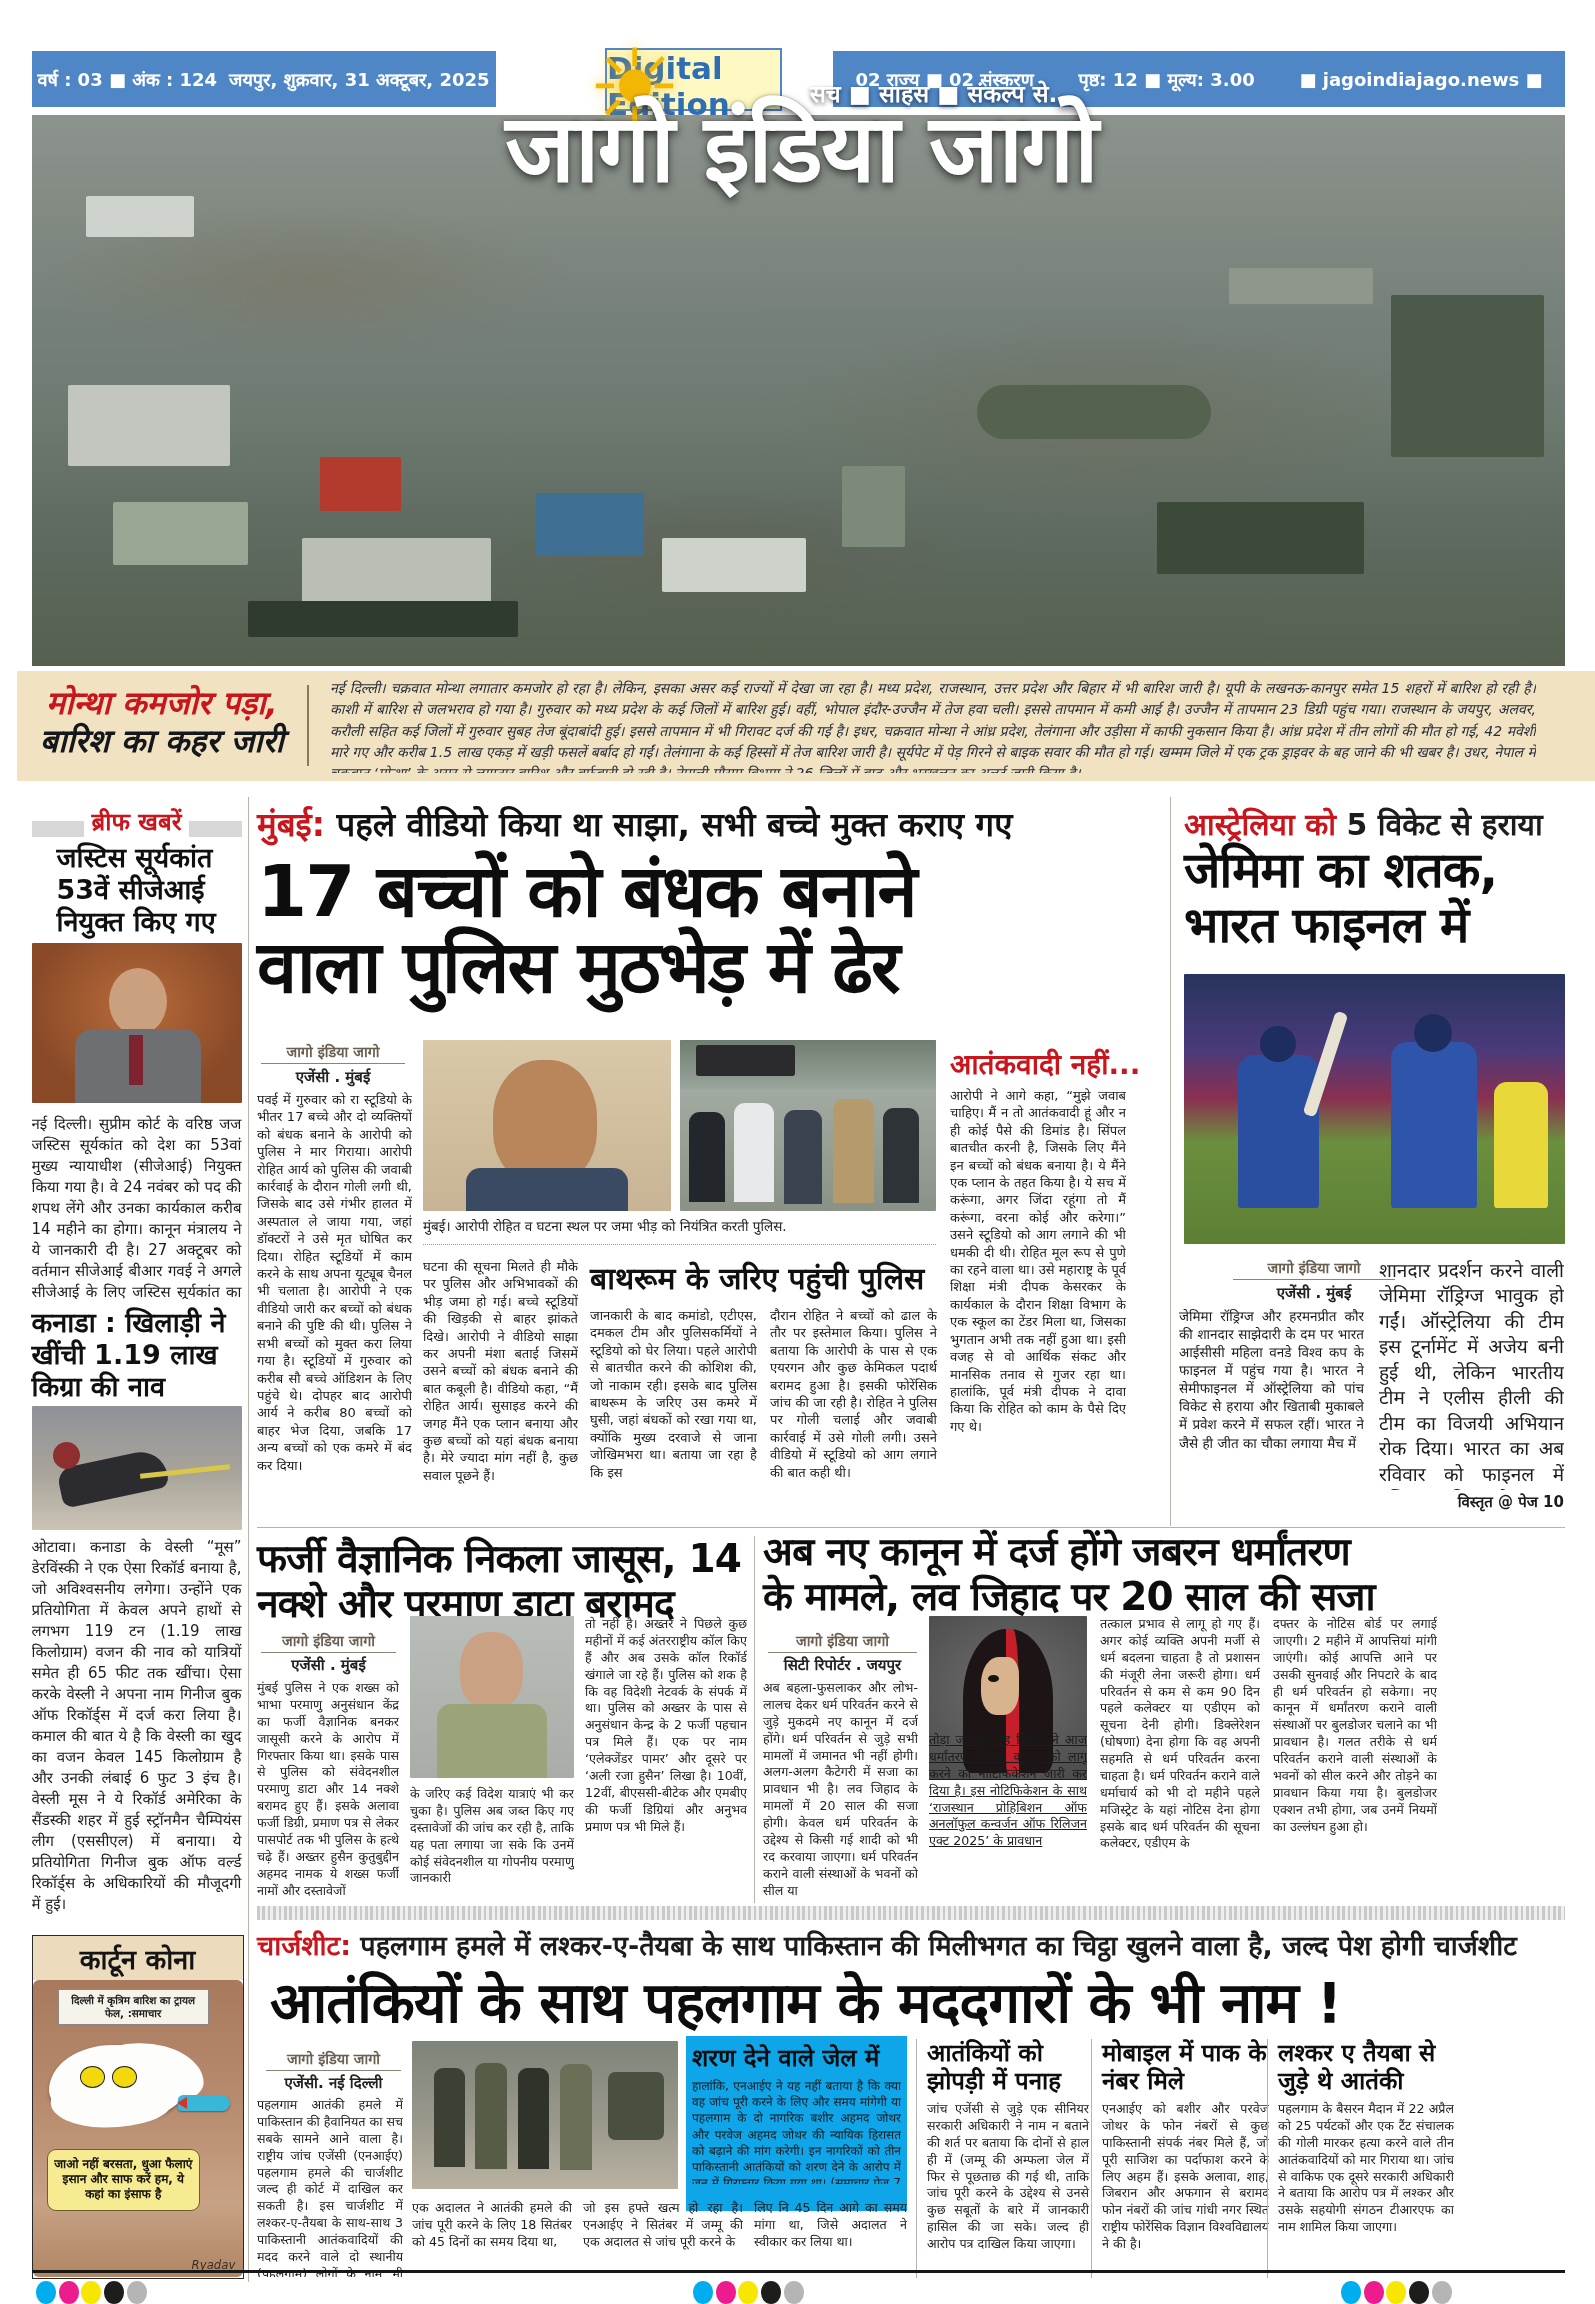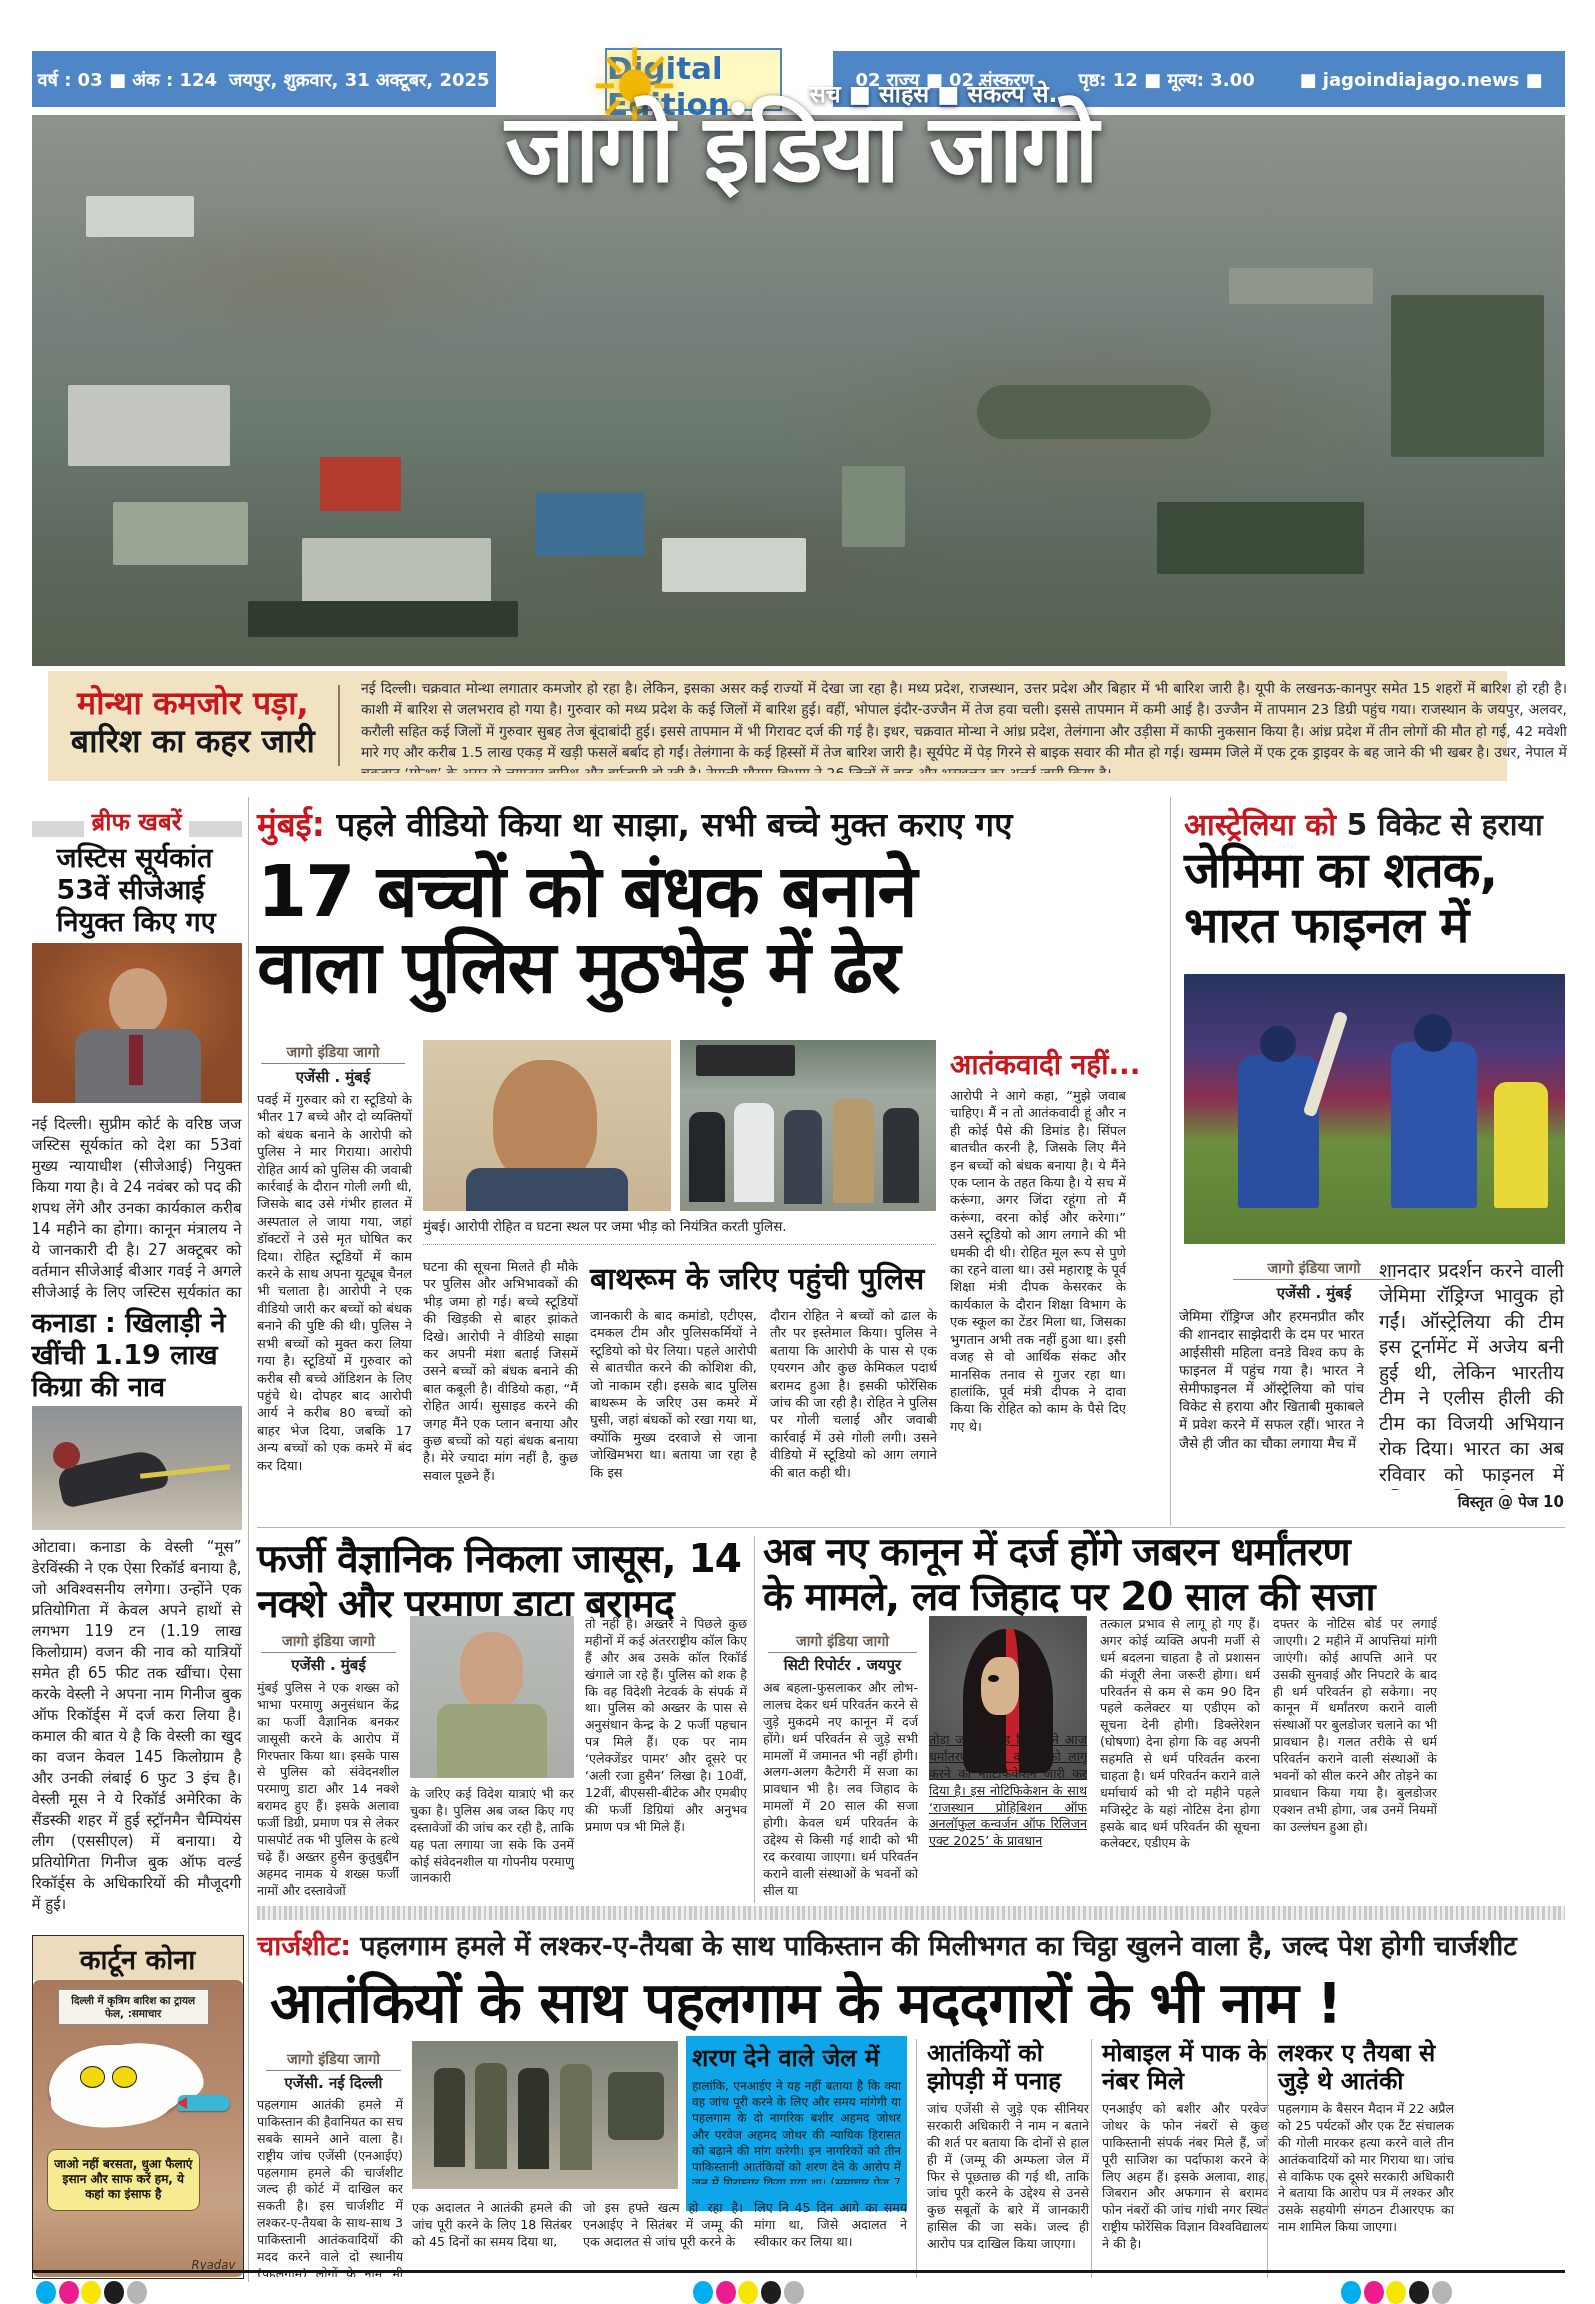--- a/index.html
+++ b/index.html
@@ -104,21 +104,21 @@
     <div class="bldg" style="left:1197px;top:153px;width:144px;height:36px;background:#8f978c;"></div>
     <div class="bldg" style="left:216px;top:486px;width:270px;height:36px;background:#2f3b2e;"></div>
   </div>
 
   <div class="abs" style="left:306px;top:43px;width:990px;height:207px;">
     <span class="abs sun" style="left:281px;top:-7.2px;">☀</span>
     <div class="abs tagline" style="left:504px;top:34px;">सच ■ साहस ■ संकल्प से...</div>
     <div class="abs masthead-title" style="left:0;right:0;top:59px;">जागो इंडिया जागो</div>
   </div>
 
-  <div class="abs weather" style="left:48px;top:671px;width:1459px;height:110px;">
+  <div class="abs weather" style="left:17px;top:671px;width:1578px;height:110px;font-style:italic;">
     <div class="abs" style="left:14.4px;top:12.6px;width:261px;">
       <div class="w-head1">मोन्था कमजोर पड़ा,</div>
       <div class="w-head2">बारिश का कहर जारी</div>
     </div>
     <div class="abs" style="left:290px;top:14.4px;width:1.8px;height:81px;background:#8a7a55;"></div>
     <div class="abs w-body" style="left:313px;top:7.2px;width:1206px;height:95px;overflow:hidden;">नई दिल्ली। चक्रवात मोन्था लगातार कमजोर हो रहा है। लेकिन, इसका असर कई राज्यों में देखा जा रहा है। मध्य प्रदेश, राजस्थान, उत्तर प्रदेश और बिहार में भी बारिश जारी है। यूपी के लखनऊ-कानपुर समेत 15 शहरों में बारिश हो रही है। काशी में बारिश से जलभराव हो गया है। गुरुवार को मध्य प्रदेश के कई जिलों में बारिश हुई। वहीं, भोपाल इंदौर-उज्जैन में तेज हवा चली। इससे तापमान में कमी आई है। उज्जैन में तापमान 23 डिग्री पहुंच गया। राजस्थान के जयपुर, अलवर, करौली सहित कई जिलों में गुरुवार सुबह तेज बूंदाबांदी हुई। इससे तापमान में भी गिरावट दर्ज की गई है। इधर, चक्रवात मोन्था ने आंध्र प्रदेश, तेलंगाना और उड़ीसा में काफी नुकसान किया है। आंध्र प्रदेश में तीन लोगों की मौत हो गई, 42 मवेशी मारे गए और करीब 1.5 लाख एकड़ में खड़ी फसलें बर्बाद हो गईं। तेलंगाना के कई हिस्सों में तेज बारिश जारी है। सूर्यपेट में पेड़ गिरने से बाइक सवार की मौत हो गई। खम्मम जिले में एक ट्रक ड्राइवर के बह जाने की भी खबर है। उधर, नेपाल में चक्रवात ‘मोन्था’ के असर से लगातार बारिश और बर्फबारी हो रही है। नेपाली मौसम विभाग ने 26 जिलों में बाढ़ और भूस्खलन का अलर्ट जारी किया है।</div>
   </div>
 
   <div class="abs vrule" style="left:248px;top:797px;height:1485px;"></div>
   <div class="abs vrule" style="left:1170px;top:797px;height:729px;"></div>

